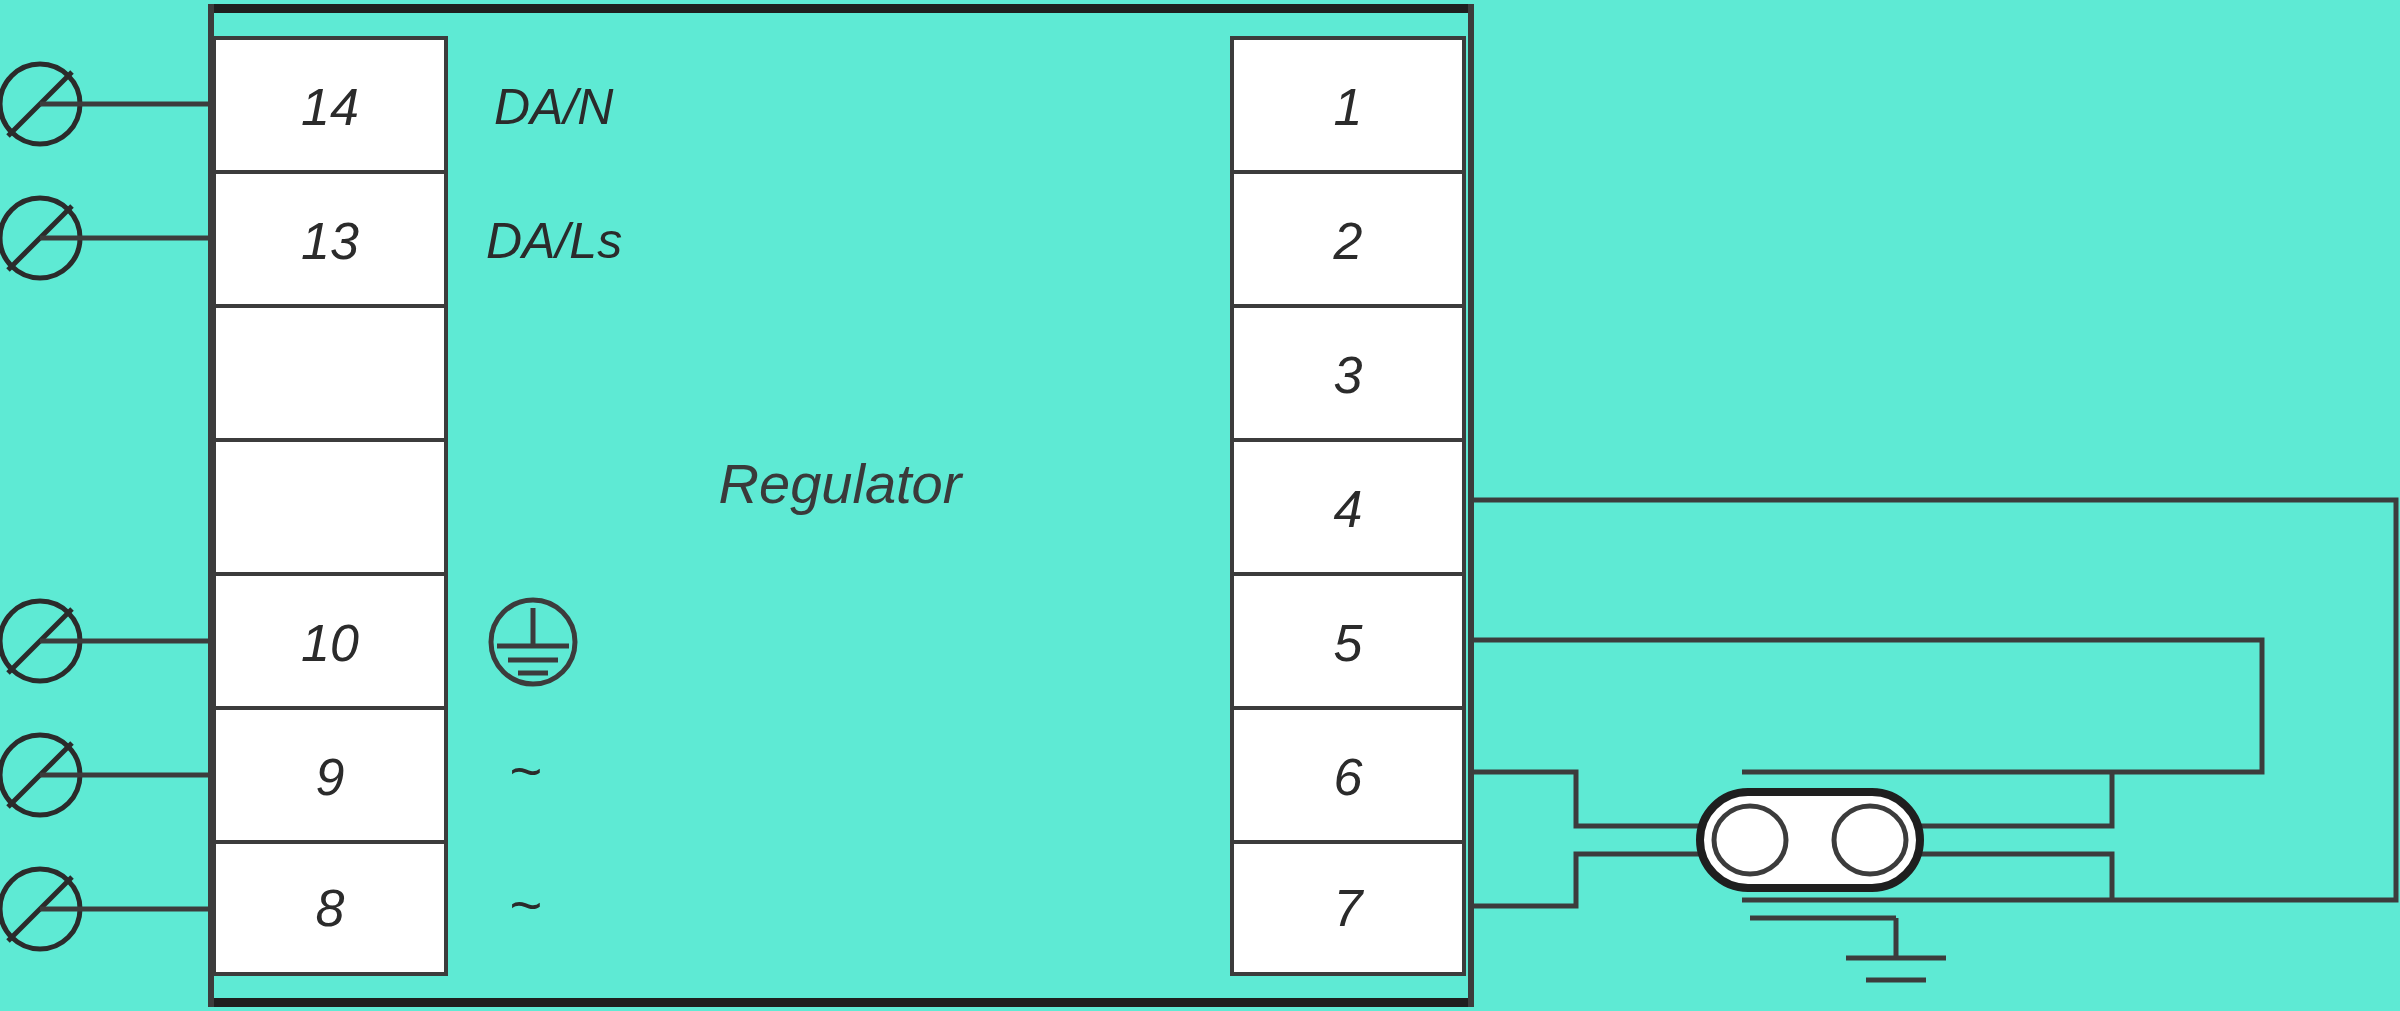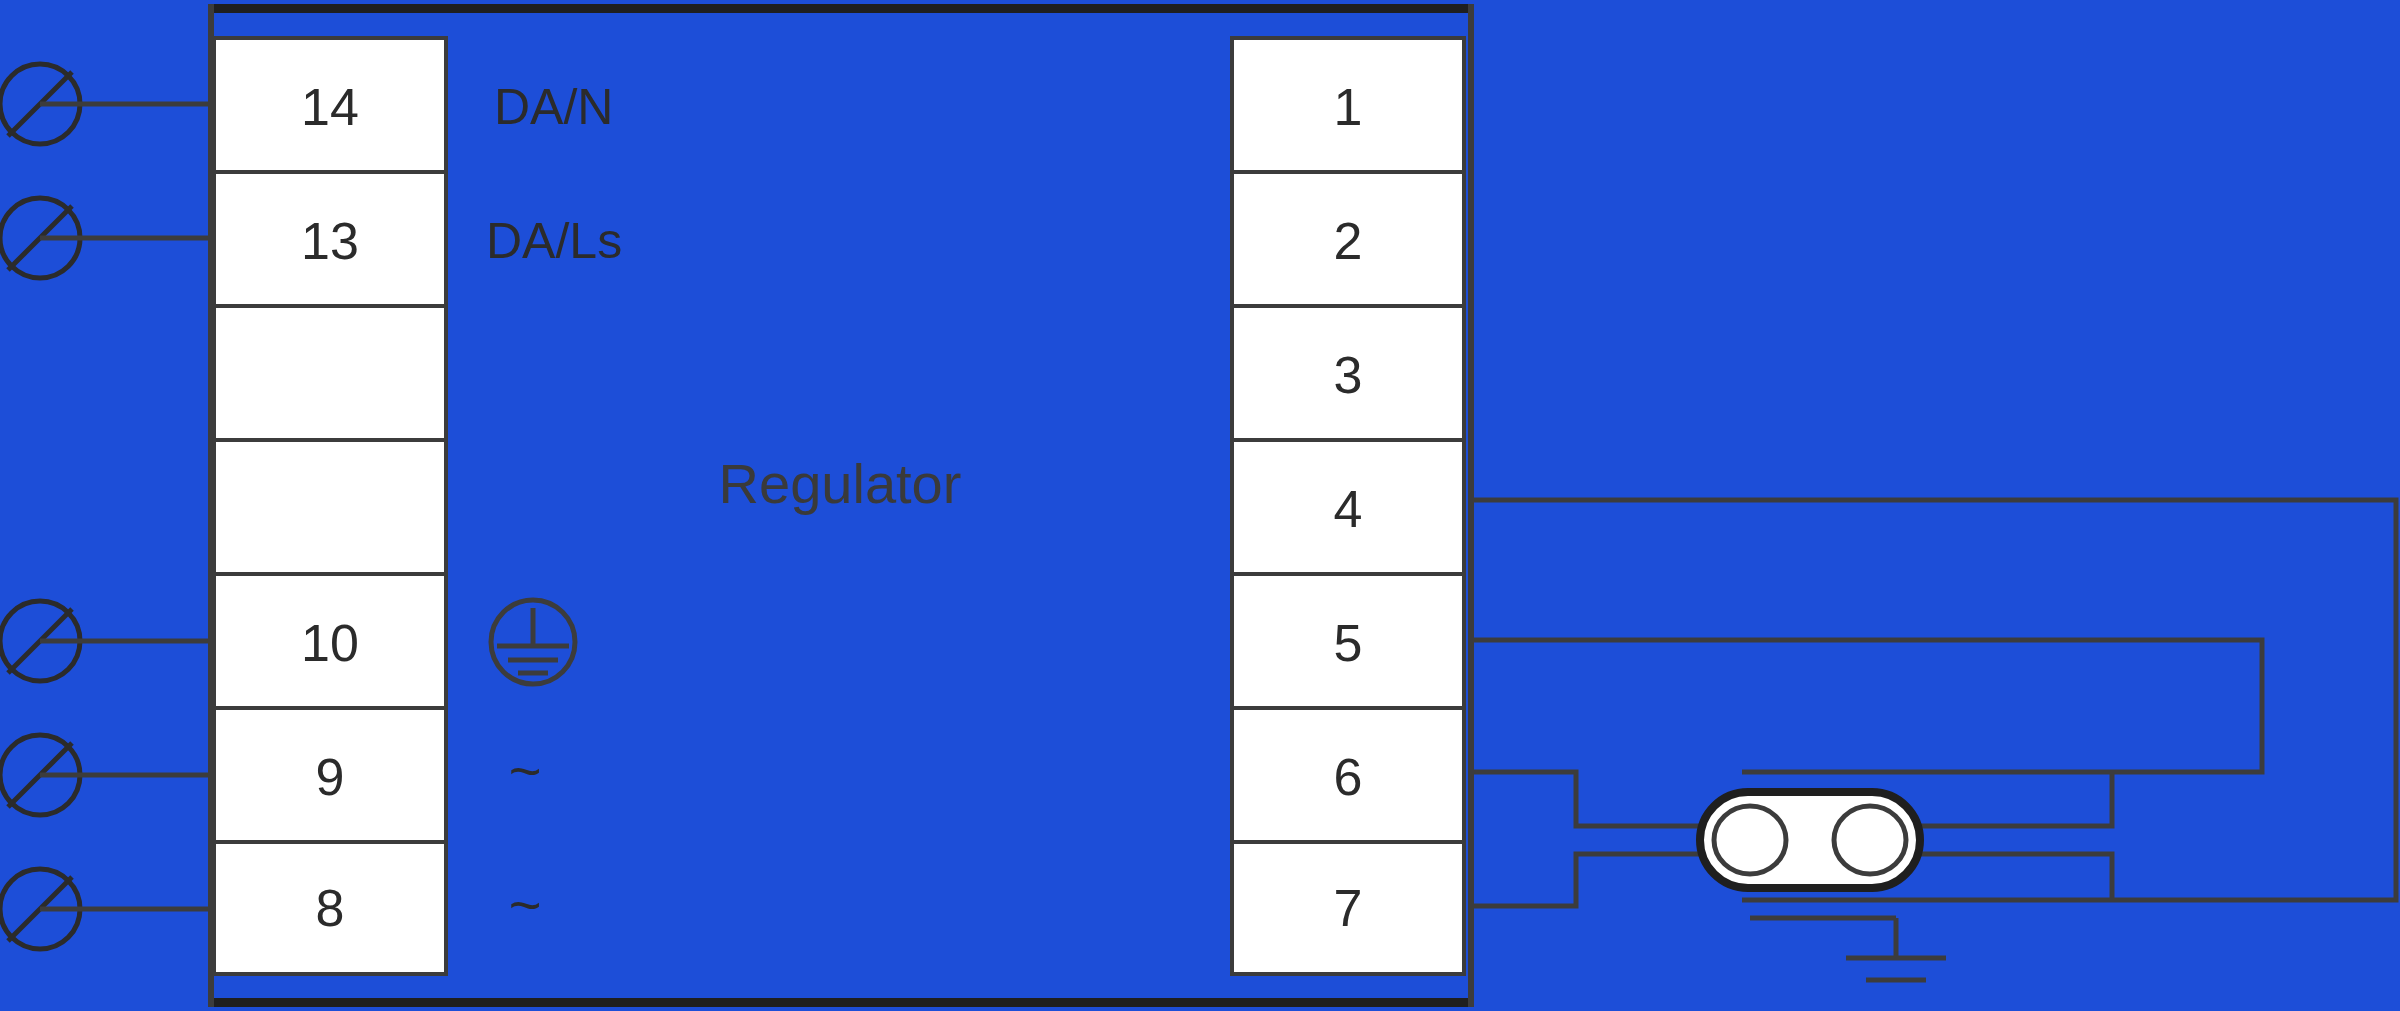--- a/index.html
+++ b/index.html
@@ -8,22 +8,23 @@
     padding: 0;
     background: #ffffff;
   }
   body {
     font-family: "Liberation Sans", sans-serif;
   }
   #diagram-root {
     position: relative;
     width: 2400px;
     height: 1011px;
-    background: #1d4ed8;
+    background: #5eead4;
     overflow: hidden;
+    font-style: italic;
   }
   svg#wiring-svg {
     display: block;
     width: 2400px;
     height: 1011px;
   }
   .term-num {
     font-family: "Liberation Sans", sans-serif;
     font-size: 52px;
     fill: #2b2b2b;

